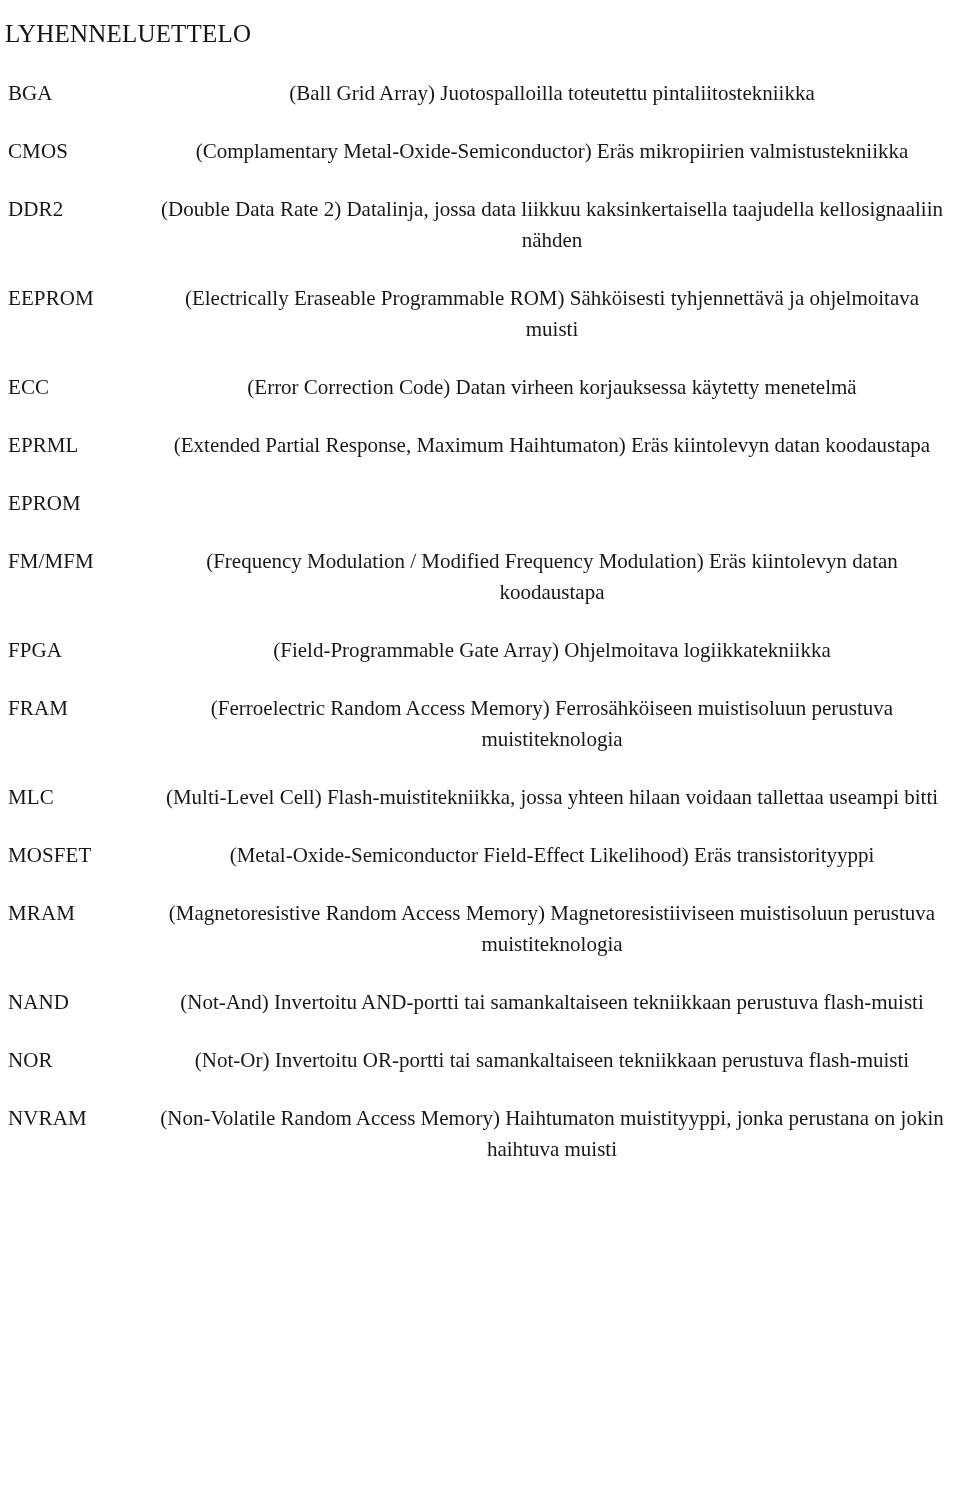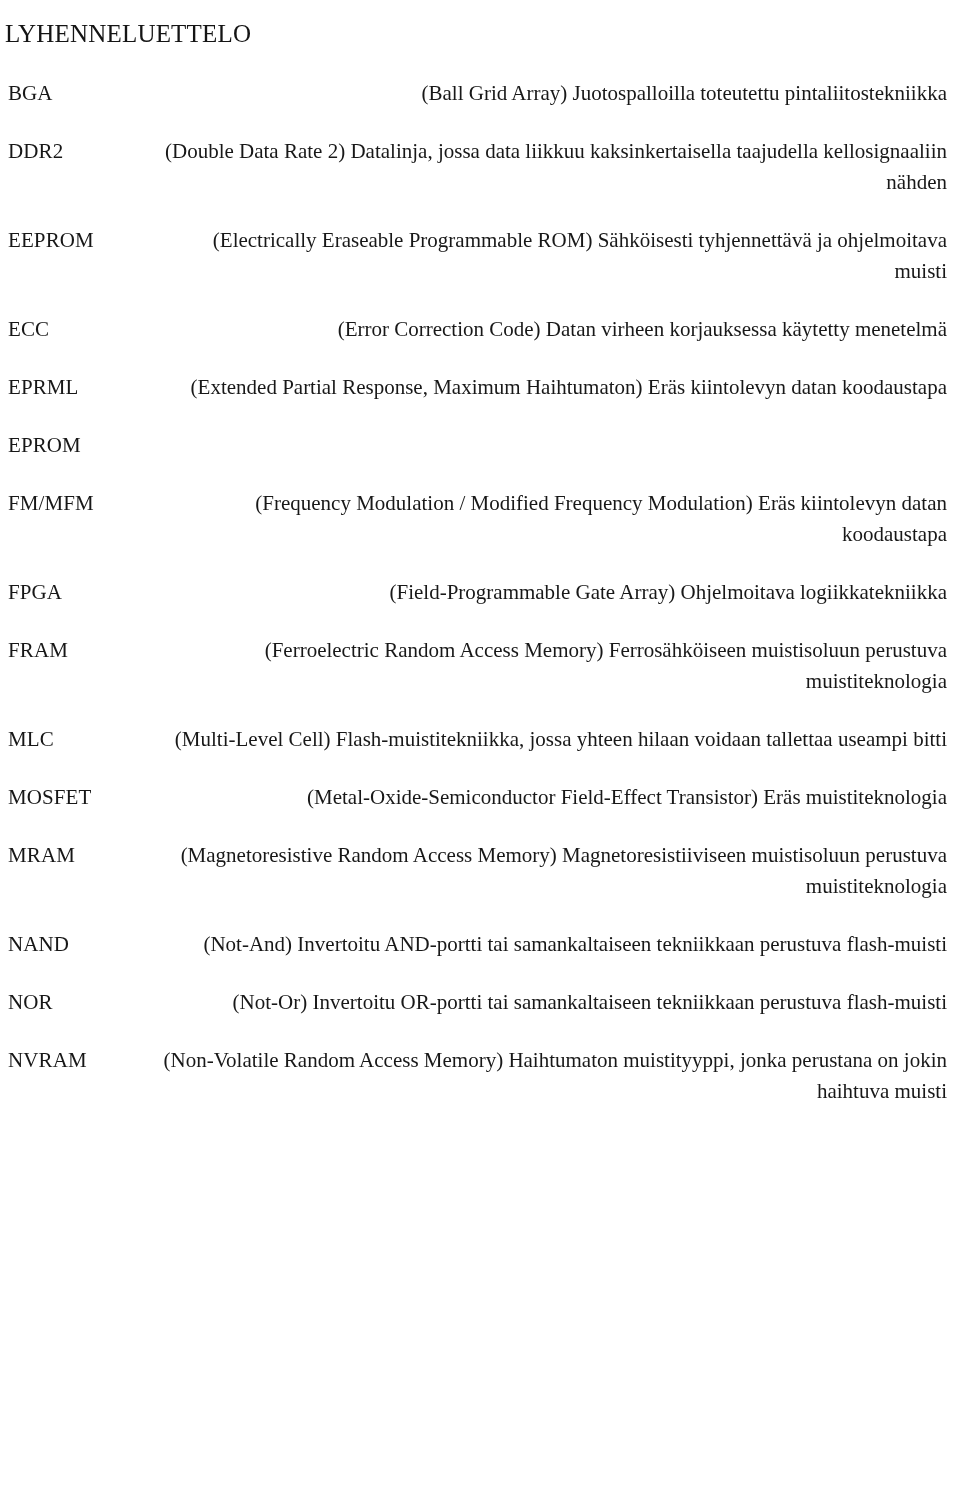--- a/index.html
+++ b/index.html
@@ -66,37 +66,41 @@
     letter-spacing: 0.1px;
   }
 
   .definition {
     flex: 1 1 auto;
     padding-right: 13px;
     box-sizing: border-box;
     font-size: 21px;
     line-height: 31px;
     color: #181818;
-    text-align: right;
+    text-align: center;
     hyphens: none;
     word-spacing: 0px;
   }
 </style>
 </head>
 <body>
 
 <div class="page">
 
   <h1 class="page-title">LYHENNELUETTELO</h1>
 
   <div class="glossary">
 
   <div class="entry">
         <div class="term">BGA</div>
         <div class="definition">(Ball Grid Array) Juotospalloilla toteutettu pintaliitostekniikka</div>
+      </div>
+      <div class="entry">
+        <div class="term">CMOS</div>
+        <div class="definition">(Complamentary Metal-Oxide-Semiconductor) Eräs mikropiirien valmistustekniikka</div>
       </div>
       <div class="entry">
         <div class="term">DDR2</div>
         <div class="definition">(Double Data Rate 2) Datalinja, jossa data liikkuu kaksinkertaisella taajudella kellosignaaliin nähden</div>
       </div>
       <div class="entry">
         <div class="term">EEPROM</div>
         <div class="definition">(Electrically Eraseable Programmable ROM) Sähköisesti tyhjennettävä ja ohjelmoitava muisti</div>
       </div>
       <div class="entry">
@@ -121,21 +125,21 @@
       <div class="entry">
         <div class="term">FRAM</div>
         <div class="definition">(Ferroelectric Random Access Memory) Ferrosähköiseen muistisoluun perustuva muistiteknologia</div>
       </div>
       <div class="entry">
         <div class="term">MLC</div>
         <div class="definition">(Multi-Level Cell) Flash-muistitekniikka, jossa yhteen hilaan voidaan tallettaa useampi bitti</div>
       </div>
       <div class="entry">
         <div class="term">MOSFET</div>
-        <div class="definition">(Metal-Oxide-Semiconductor Field-Effect Transistor) Eräs muistiteknologia</div>
+        <div class="definition">(Metal-Oxide-Semiconductor Field-Effect Likelihood) Eräs transistorityyppi</div>
       </div>
       <div class="entry">
         <div class="term">MRAM</div>
         <div class="definition">(Magnetoresistive Random Access Memory) Magnetoresistiiviseen muistisoluun perustuva muistiteknologia</div>
       </div>
       <div class="entry">
         <div class="term">NAND</div>
         <div class="definition">(Not-And) Invertoitu AND-portti tai samankaltaiseen tekniikkaan perustuva flash-muisti</div>
       </div>
       <div class="entry">

